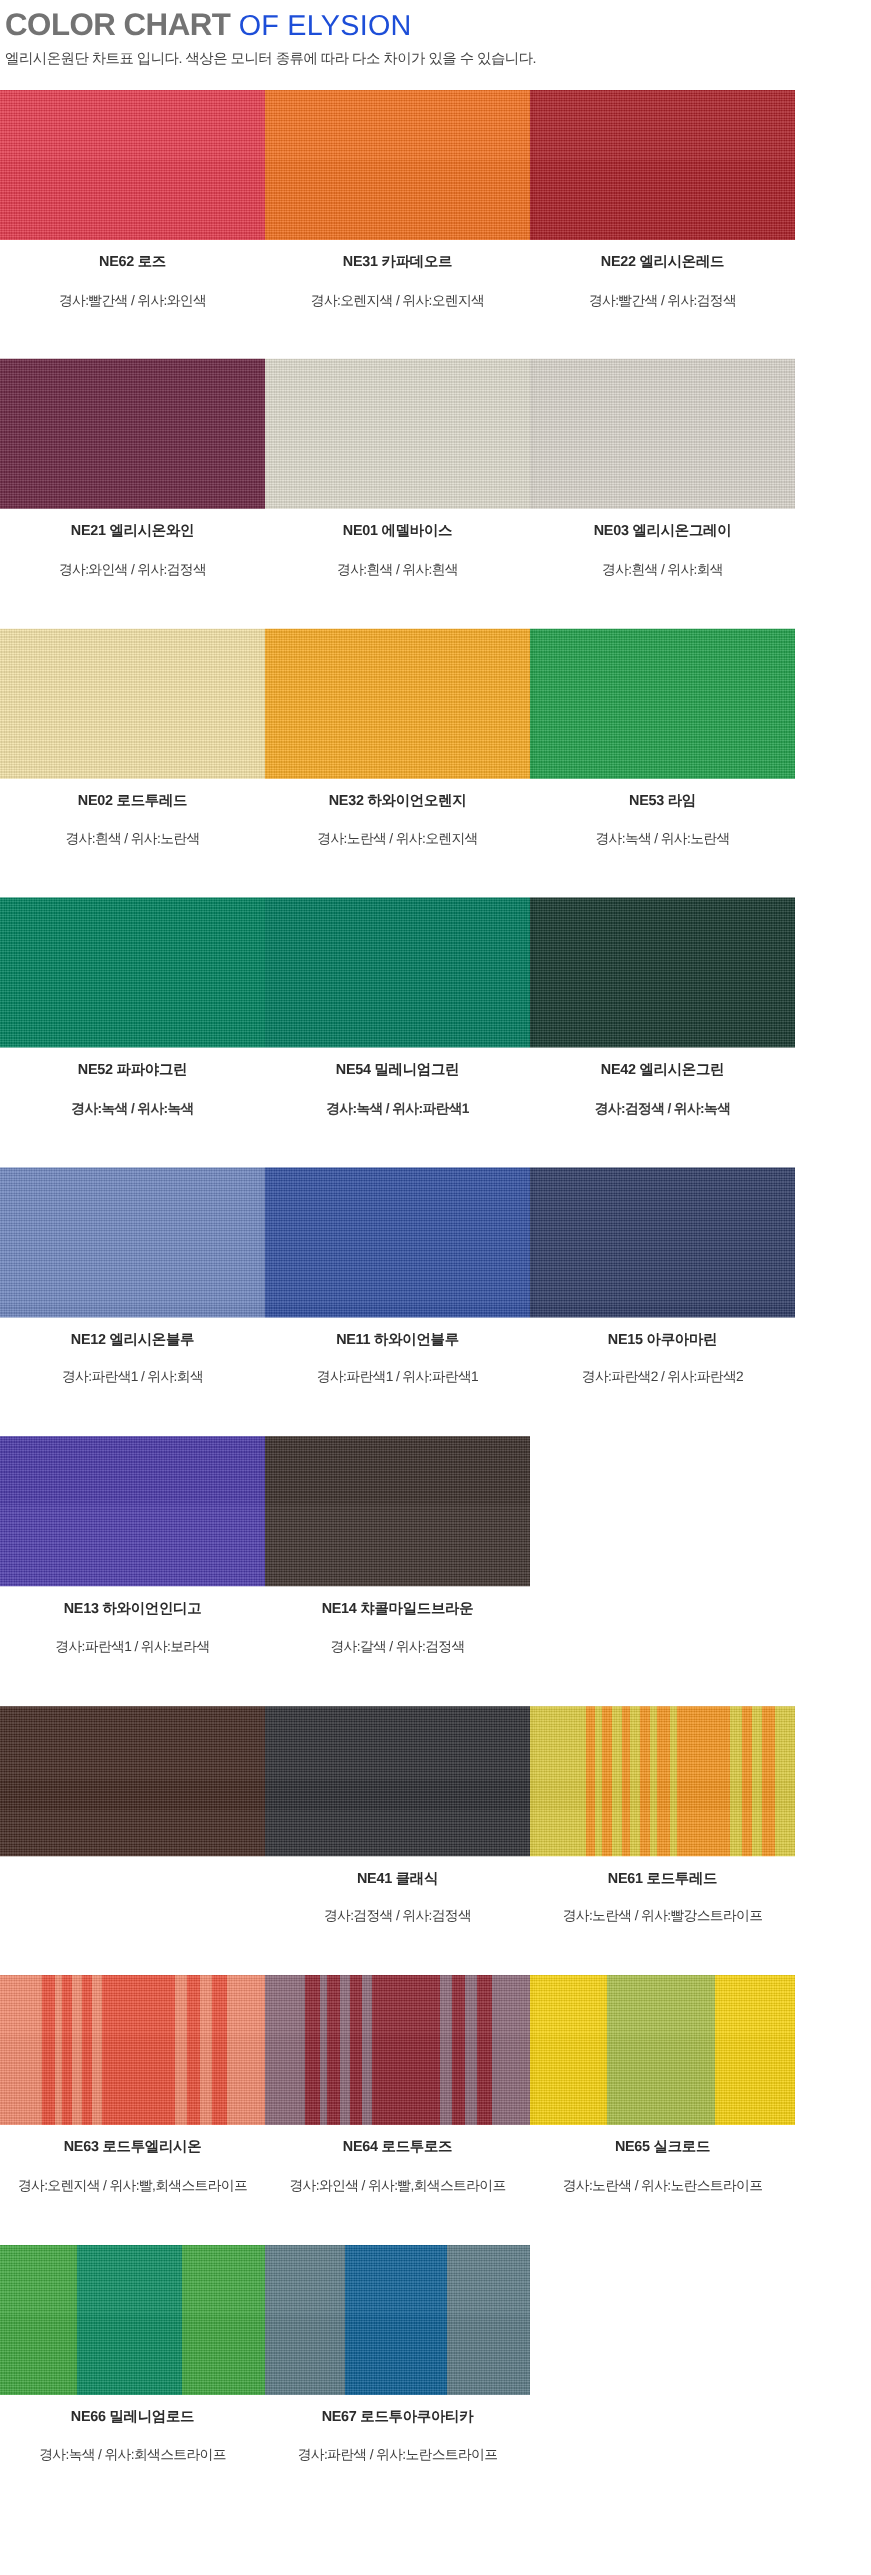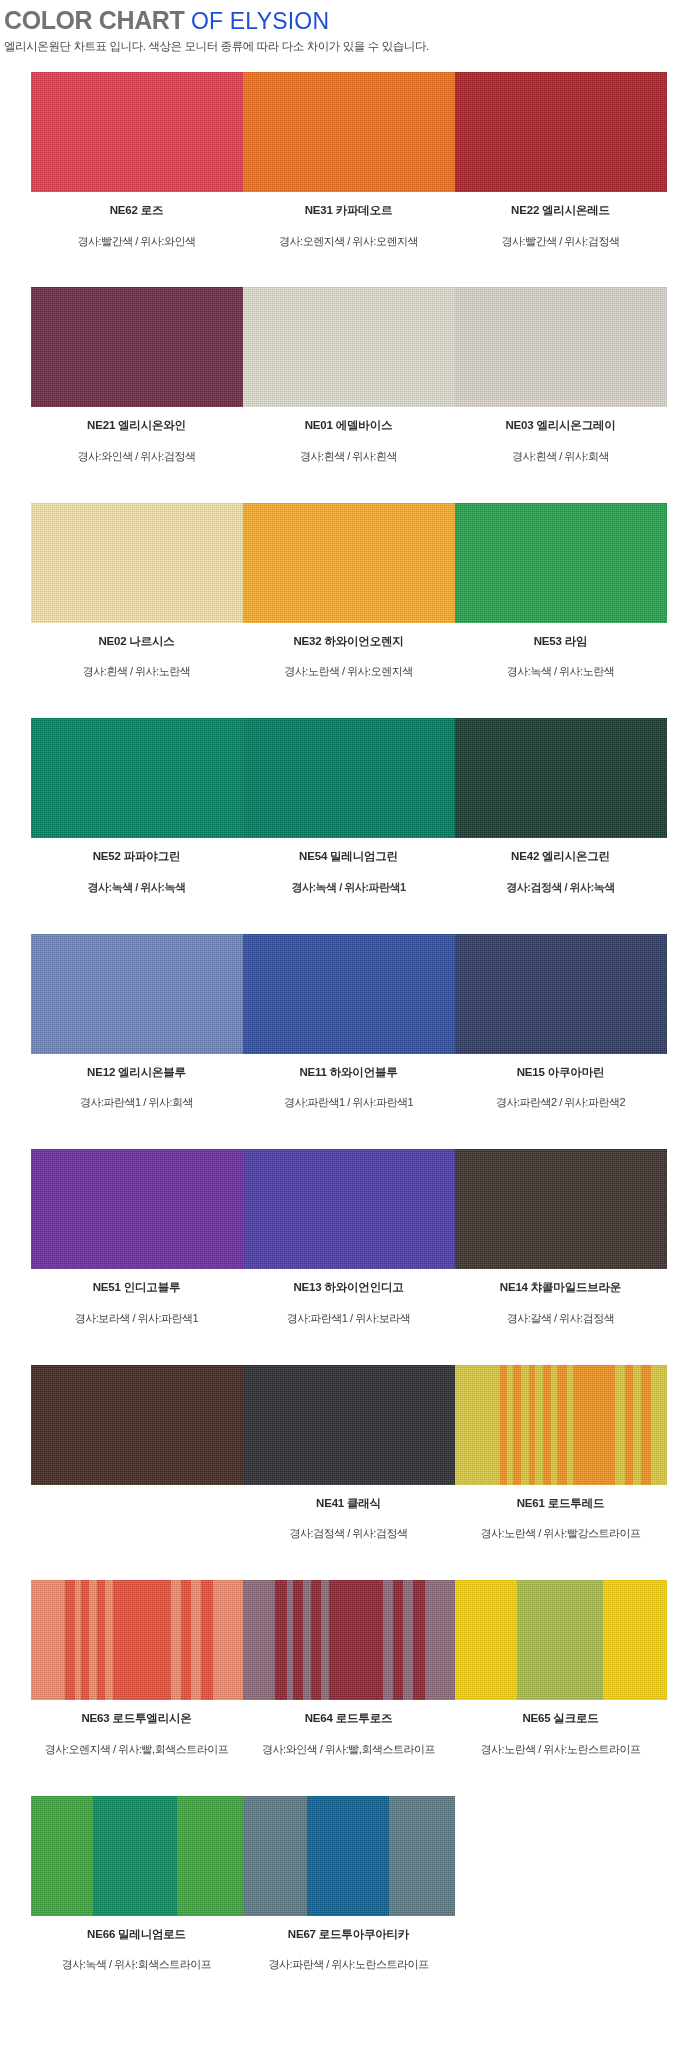--- a/index.html
+++ b/index.html
@@ -43,21 +43,21 @@
   }
 
   
   .grid {
     margin-top: 18px;
     width: 697px;
   }
   .row {
     display: flex;
     width: 697px;
-    justify-content: center;
+    justify-content: flex-start;
     margin-bottom: 4px;
   }
   .cell {
     width: 212px;
   }
   .cell.empty { visibility: hidden; }
 
   .swatch {
     width: 212px;
     height: 120px;
@@ -150,21 +150,21 @@
           <div class="cap-name">NE03  엘리시온그레이</div>
           <div class="cap-desc">경사:흰색 / 위사:회색</div>
         </div>
       </div>
     </div>
     <div class="row-spacer"></div>
     <div class="row">
       <div class="cell">
         <div class="swatch" style="background: rgb(242, 226, 168);"></div>
         <div class="caption">
-          <div class="cap-name">NE02  나르시스</div>
+          <div class="cap-name">NE02  로드투레드</div>
           <div class="cap-desc">경사:흰색 / 위사:노란색</div>
         </div>
       </div>
       <div class="cell">
         <div class="swatch" style="background: rgb(247, 171, 39);"></div>
         <div class="caption">
           <div class="cap-name">NE32  하와이언오렌지</div>
           <div class="cap-desc">경사:노란색 / 위사:오렌지색</div>
         </div>
       </div>
@@ -220,27 +220,20 @@
         <div class="swatch" style="background: rgb(45, 58, 99);"></div>
         <div class="caption">
           <div class="cap-name">NE15  아쿠아마린</div>
           <div class="cap-desc">경사:파란색2 / 위사:파란색2</div>
         </div>
       </div>
     </div>
     <div class="row-spacer"></div>
     <div class="row">
       <div class="cell">
-        <div class="swatch" style="background: rgb(107, 43, 160);"></div>
-        <div class="caption">
-          <div class="cap-name">NE51  인디고블루</div>
-          <div class="cap-desc">경사:보라색 / 위사:파란색1</div>
-        </div>
-      </div>
-      <div class="cell">
         <div class="swatch" style="background: rgb(75, 58, 168);"></div>
         <div class="caption">
           <div class="cap-name">NE13  하와이언인디고</div>
           <div class="cap-desc">경사:파란색1 / 위사:보라색</div>
         </div>
       </div>
       <div class="cell">
         <div class="swatch" style="background: rgb(59, 47, 43);"></div>
         <div class="caption">
           <div class="cap-name">NE14  챠콜마일드브라운</div>

